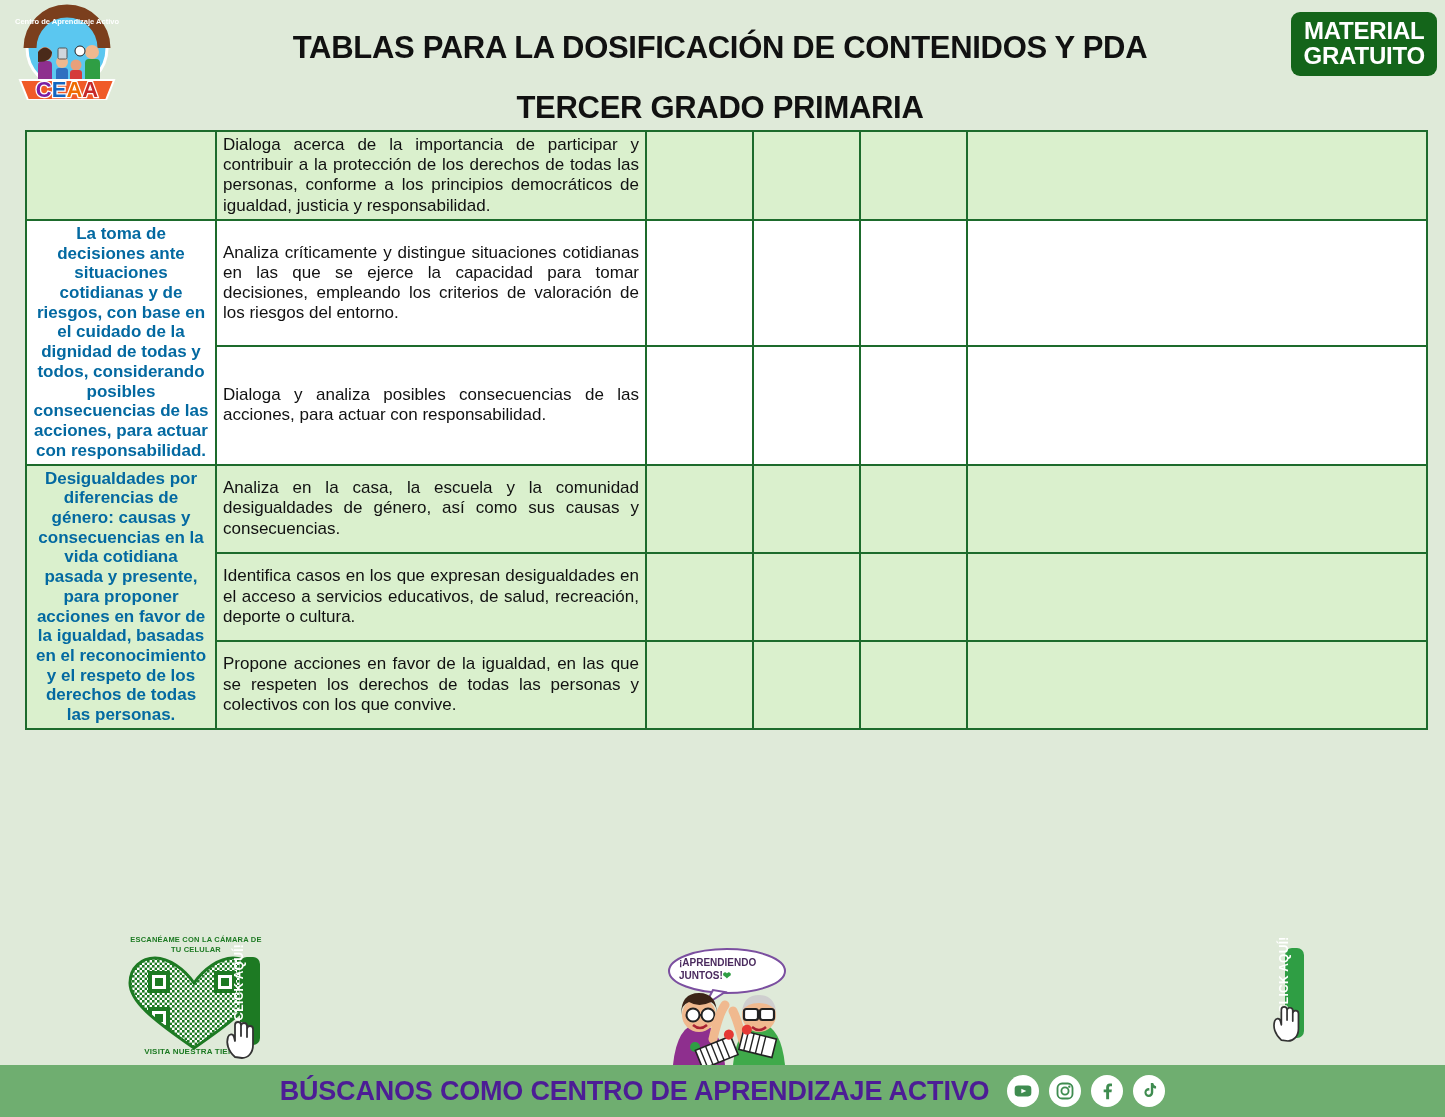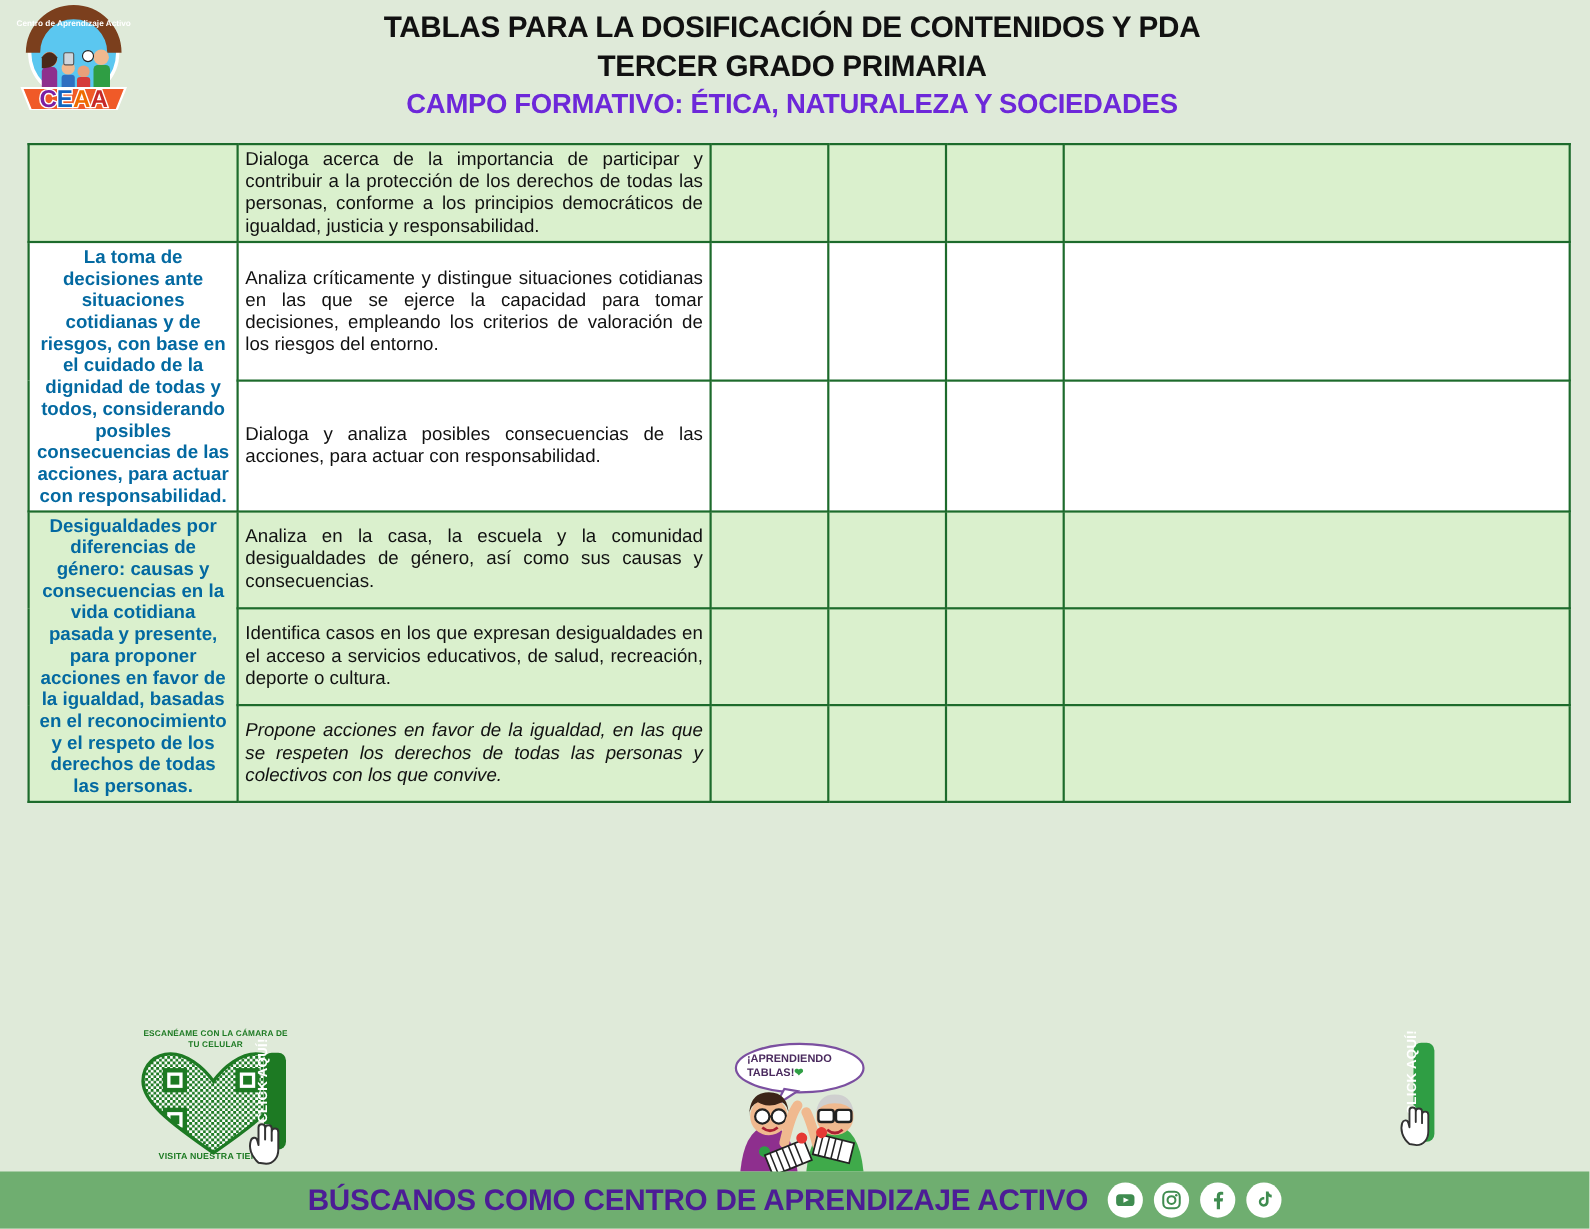--- a/index.html
+++ b/index.html
@@ -8,22 +8,22 @@
     background:#dfead9;
     font-family:"Liberation Sans", sans-serif;
     overflow:hidden;position:relative;
   }
 
   
   .header{position:relative;height:122px;}
   .logo{position:absolute;left:12px;top:4px;width:110px;height:96px;}
   .titles{position:absolute;left:180px;top:8px;width:1080px;text-align:center;}
   .t1,.t2{
-    font-size:27px;font-weight:bold;color:#111;letter-spacing:-0.3px;
-    line-height:1.28;white-space:nowrap;
+    font-size:31px;font-weight:bold;color:#111;letter-spacing:-0.3px;
+    line-height:1.28;white-space:nowrap;margin-top:20px;
   }
   .t3{
     font-size:25px;font-weight:bold;color:#6d28d9;letter-spacing:-0.3px;
     line-height:1.3;white-space:nowrap;margin-top:2px;
   }
   .badge{
     position:absolute;right:8px;top:12px;
     background:#14651a;color:#fff;border-radius:9px;
     padding:6px 12px 8px;text-align:center;
     font-size:24px;font-weight:bold;line-height:1.05;letter-spacing:-0.2px;
@@ -130,20 +130,24 @@
       </text>
     </svg>
   </div>
 
   <div class="titles">
     <div class="t1">TABLAS PARA LA DOSIFICACIÓN DE CONTENIDOS Y PDA</div>
     <div class="t2">TERCER GRADO PRIMARIA</div>
     <div class="t3">CAMPO FORMATIVO: ÉTICA, NATURALEZA Y SOCIEDADES</div>
   </div>
 
+  <div class="badge">
+    <div>MATERIAL</div>
+    <div>GRATUITO</div>
+  </div>
 </div>
 
 <div class="tbl-wrap">
   <table class="dos">
     <colgroup>
       <col class="c-content">
         <col class="c-pda">
       <col class="c-s">
         <col class="c-s">
         <col class="c-s">
@@ -187,21 +191,21 @@
       </tr>
 
       <tr style="height:88px;">
         <td class="pda-cell bg-green">Identifica casos en los que expresan desigualdades en el acceso a servicios educativos, de salud, recreación, deporte o cultura.</td>
         <td class="bg-green"></td>
         <td class="bg-green"></td>
         <td class="bg-green"></td>
         <td class="bg-green"></td>
       </tr>
 
-      <tr style="height:88px;font-style:italic;">
+      <tr style="height:88px;">
         <td class="pda-cell bg-green">Propone acciones en favor de la igualdad, en las que se respeten los derechos de todas las personas y colectivos con los que convive.</td>
         <td class="bg-green"></td>
         <td class="bg-green"></td>
         <td class="bg-green"></td>
         <td class="bg-green"></td>
       </tr>
 
     </tbody>
   </table>
 </div>
@@ -292,21 +296,21 @@
             <line x1="97" y1="92" x2="97" y2="111"></line>
           <line x1="103" y1="92" x2="103" y2="111"></line>
             <line x1="109" y1="92" x2="109" y2="111"></line>
         </g>
         <circle cx="89" cy="90" r="5" fill="#e53935"></circle>
       </g>
     </svg>
     <div class="bubble-txt">
       <div>¡APRENDIENDO</div>
       <div>
-        <span>TABLAS!</span><span style="color:#2f9e44;">❤</span>
+        <span>JUNTOS!</span><span style="color:#2f9e44;">❤</span>
       </div>
     </div>
   </div>
 
   <div style="position:absolute;left:1181px;top:25px;">
 
     <div class="click-tab" style="left:104px;top:-2px;width:19px;height:90px;background:#2f9e44;">
       <span style="margin-top:42px;margin-left:-22px;">¡CLICK AQUÍ!</span>
     </div>
     <svg style="position:absolute;left:88px;top:52px;" width="38" height="40" viewBox="0 0 40 42">

